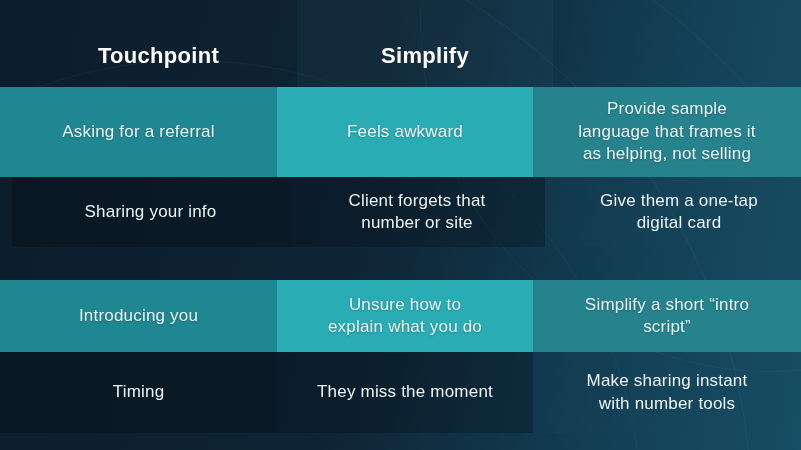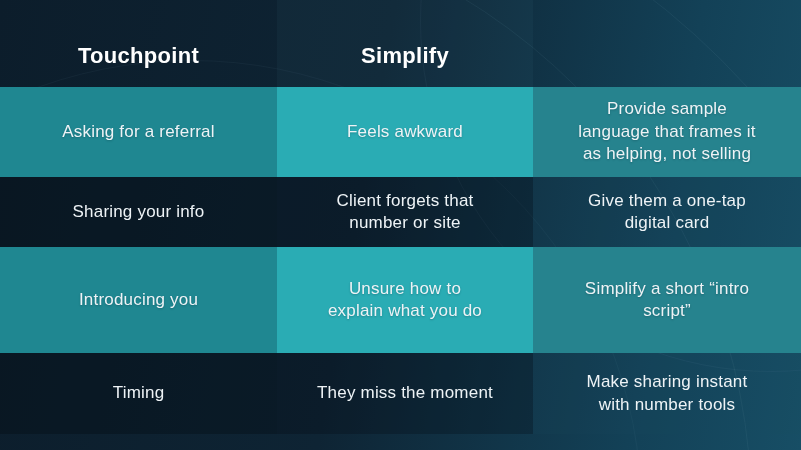--- a/index.html
+++ b/index.html
@@ -30,24 +30,24 @@
   .table {
     position: absolute;
     left: 0;
     top: 0;
     width: 801px;
   }
   .row {
     display: grid;
     grid-template-columns: 277px 256px 268px;
   }
-  .thead { height: 87px; }
+  .thead { height: 87px; padding-left: 20px; }
   .r1 { height: 90px; }
-  .r2 { height: 70px; }
-  .r3 { height: 106px; }
+  .r2 { height: 70px; padding-left: 12px; }
+  .r3 { height: 72px; margin-top: 33px; }
   .r4 { height: 81px; }
 
   .cell {
     display: flex;
     align-items: center;
     justify-content: center;
     text-align: center;
     white-space: pre-line;
     padding: 0 14px;
     box-sizing: border-box;

